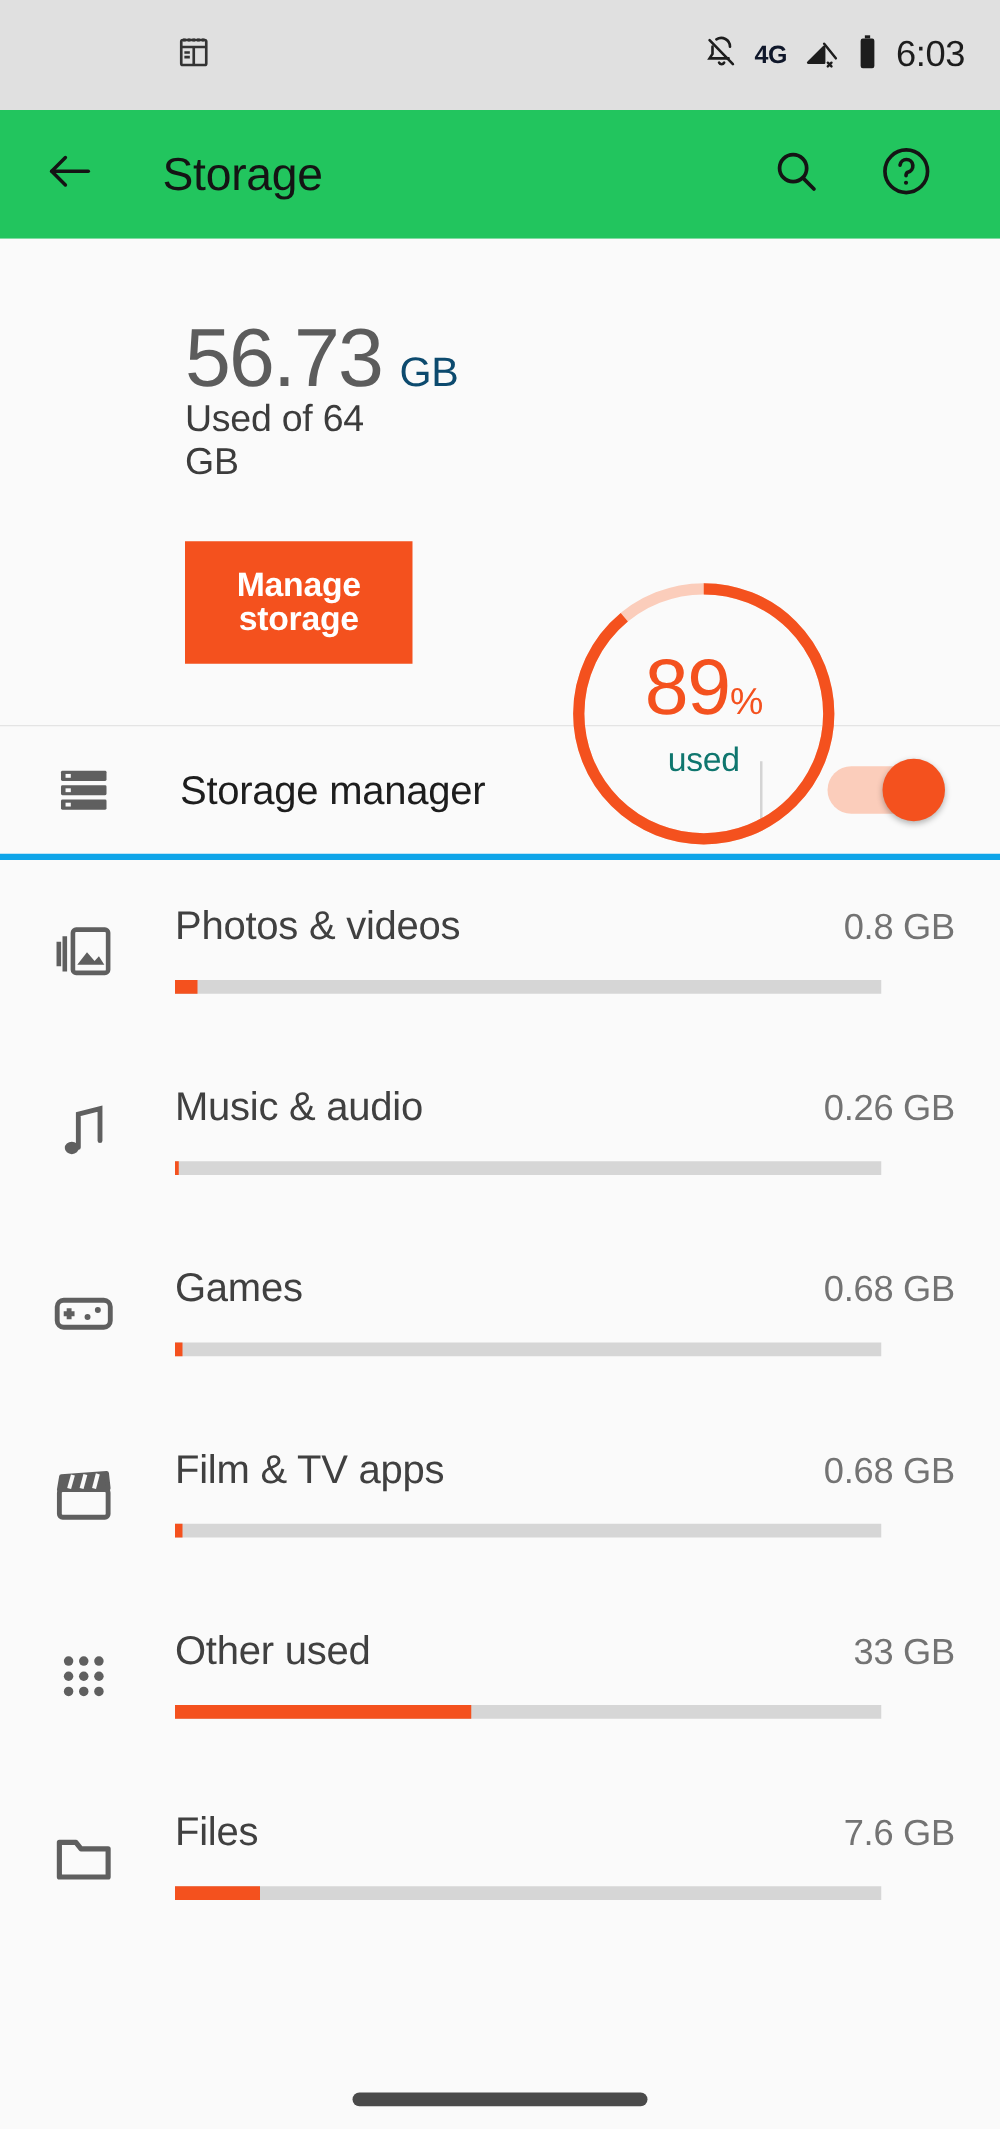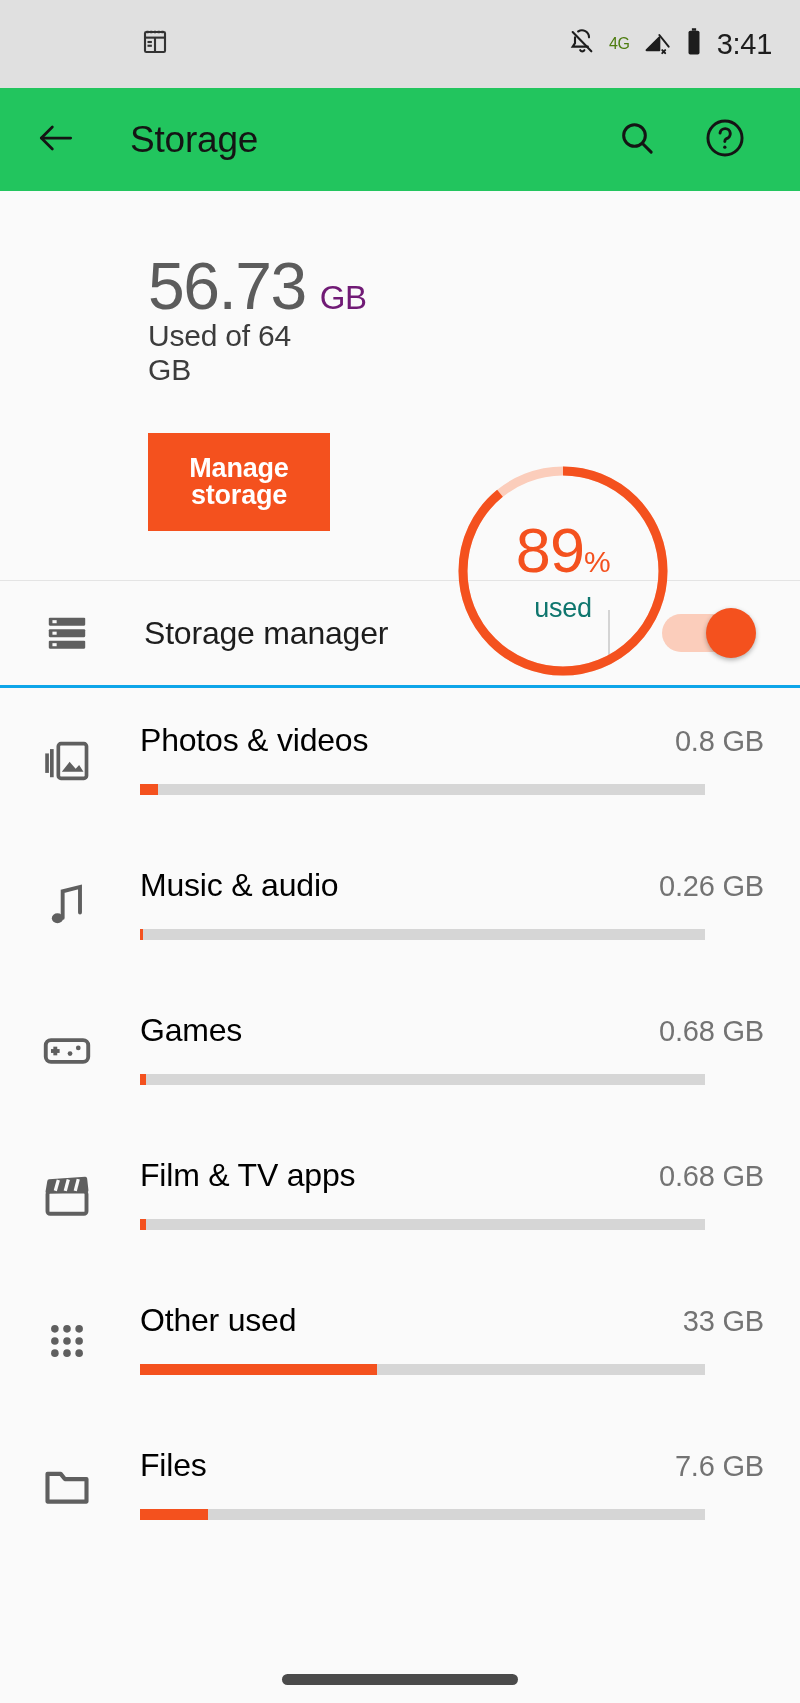--- a/index.html
+++ b/index.html
@@ -18,21 +18,21 @@
     padding:0 28px; position:relative;
   }
   .sb-left { display:flex; align-items:center; gap:10px; margin-left:112px; }
   .sb-right {
     margin-left:auto; display:flex; align-items:center; gap:13px;
   }
   .sb-clock {
     font-size:29px; color:#1d1d1d; letter-spacing:-0.3px;
     font-family:"Liberation Sans", sans-serif;
   }
-  .sb-4g { font-size:16px; color:#4d7c0f; font-weight:400; letter-spacing:-0.3px; }
+  .sb-4g { font-size:20px; color:#0f172a; font-weight:700; letter-spacing:-0.3px; }
 
   
   .appbar {
     height:103px; background:#22c55e;
     display:flex; align-items:center; padding:0 30px;
   }
   .back-btn { width:52px; height:52px; display:flex; align-items:center; justify-content:center; cursor:pointer; }
   .appbar-title {
     font-size:37px; color:#141414; margin-left:48px;
     letter-spacing:-0.2px;
@@ -47,21 +47,21 @@
     border-bottom:1px solid #e4e4e4;
     position:relative; height:390px;
   }
   .summary-left { padding-left:148px; width:330px; }
   .used-line { display:flex; align-items:baseline; }
   .used-num {
     font-size:66px; color:#5c5c5c; font-weight:300;
     letter-spacing:-1.5px; line-height:1;
   }
   .used-unit {
-    font-size:33px; color:#701a75; font-weight:400;
+    font-size:33px; color:#0c4a6e; font-weight:400;
     margin-left:14px; letter-spacing:-0.3px;margin-top:26px;
   }
   .used-of {
     font-size:30px; color:#3c3c3c; 
     letter-spacing:-0.2px; font-weight:400;
   }
   .manage-btn {
     display:inline-block; margin-top:46px;
     background:#f4511e; color:#ffffff;
     font-size:27px; font-weight:700;
@@ -77,21 +77,21 @@
     display:flex; flex-direction:column; align-items:center; justify-content:center;
   }
   .gauge-pct-row { display:flex; align-items:baseline; }
   .gauge-pct { font-size:63px; color:#f4511e; font-weight:400; letter-spacing:-1px; line-height:1; }
   .gauge-pct-sym { font-size:30px; color:#f4511e; font-weight:400; letter-spacing:-0.5px; }
   .gauge-used { font-size:27px; color:#0f766e; margin-top:11px; letter-spacing:-0.2px; }
 
   
   .manager-row {
     display:flex; align-items:center; height:107px;
-    border-bottom:3px solid #0ea5e9; background:#fafafa;
+    border-bottom:5px solid #0ea5e9; background:#fafafa;
     padding-left:36px; cursor:pointer;
   }
   .mgr-icon { width:62px; display:flex; align-items:center; justify-content:center; }
   .mgr-label { font-size:32px; color:#1d1d1d; margin-left:46px; letter-spacing:-0.2px; }
   .mgr-right { margin-left:auto; display:flex; align-items:center; }
   .mgr-divider { width:2px; height:46px; background:#d4d4d4; margin-right:52px; }
   .toggle {
     position:relative; width:94px; height:50px; margin-right:44px; cursor:pointer;
   }
   .toggle-track {
@@ -111,21 +111,21 @@
     cursor:pointer;
   }
   .cat-icon {
     position:absolute; left:36px; top:50%; transform:translateY(-50%);
     width:62px; height:62px; display:flex; align-items:center; justify-content:center;
   }
   .cat-head {
     position:absolute; left:140px; right:36px; top:34px;
     display:flex; align-items:baseline; justify-content:space-between;
   }
-  .cat-name { font-size:32px; color:#000000; letter-spacing:-0.2px;text-align:right; }
+  .cat-name { font-size:32px; color:#404040; letter-spacing:-0.2px;text-align:right; }
   .cat-size { font-size:29px; color:#737373; letter-spacing:-0.2px; }
   .cat-bar {
     position:absolute; left:140px; top:96px;
     width:565px; height:11px; background:#d6d6d6;
   }
   .cat-bar-fill { height:100%; background:#f4511e; }
 
   
   .nav-pill {
     position:absolute; left:50%; transform:translateX(-50%);
@@ -172,21 +172,21 @@
           <line x1="16.5" y1="19" x2="19" y2="21.5"></line>
           <line x1="19" y1="19" x2="16.5" y2="21.5"></line>
         </svg>
       </span>
       <span>
         <svg width="20" height="30" viewBox="0 0 12 24" fill="none">
           <rect x="4.3" y="1" width="3.4" height="2" fill="#1d1d1d"></rect>
           <rect x="1.6" y="3" width="8.8" height="19" rx="1.4" fill="#1d1d1d"></rect>
         </svg>
       </span>
-      <span class="sb-clock">3:41</span>
+      <span class="sb-clock">6:03</span>
     </div>
   </div>
 
   <div class="appbar">
     <div class="back-btn">
       <span>
         <svg width="44" height="44" viewBox="0 0 24 24" fill="none" stroke="#141414" stroke-width="1.5" stroke-linecap="round" stroke-linejoin="round">
           <line x1="20" y1="12" x2="4" y2="12"></line>
           <polyline points="10,6 4,12 10,18"></polyline>
         </svg>

